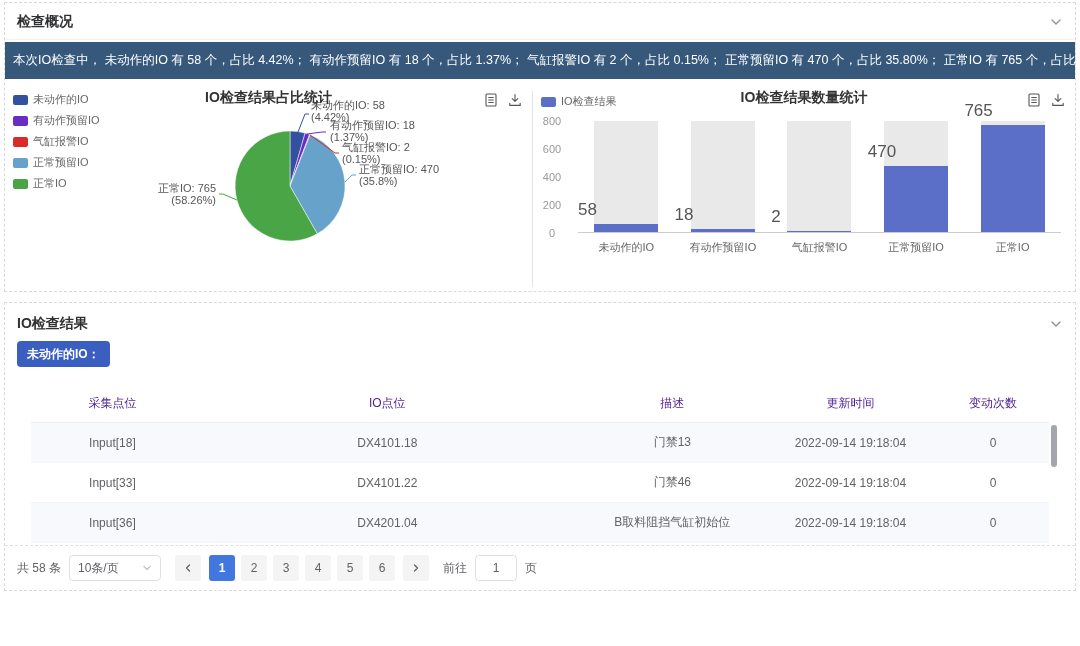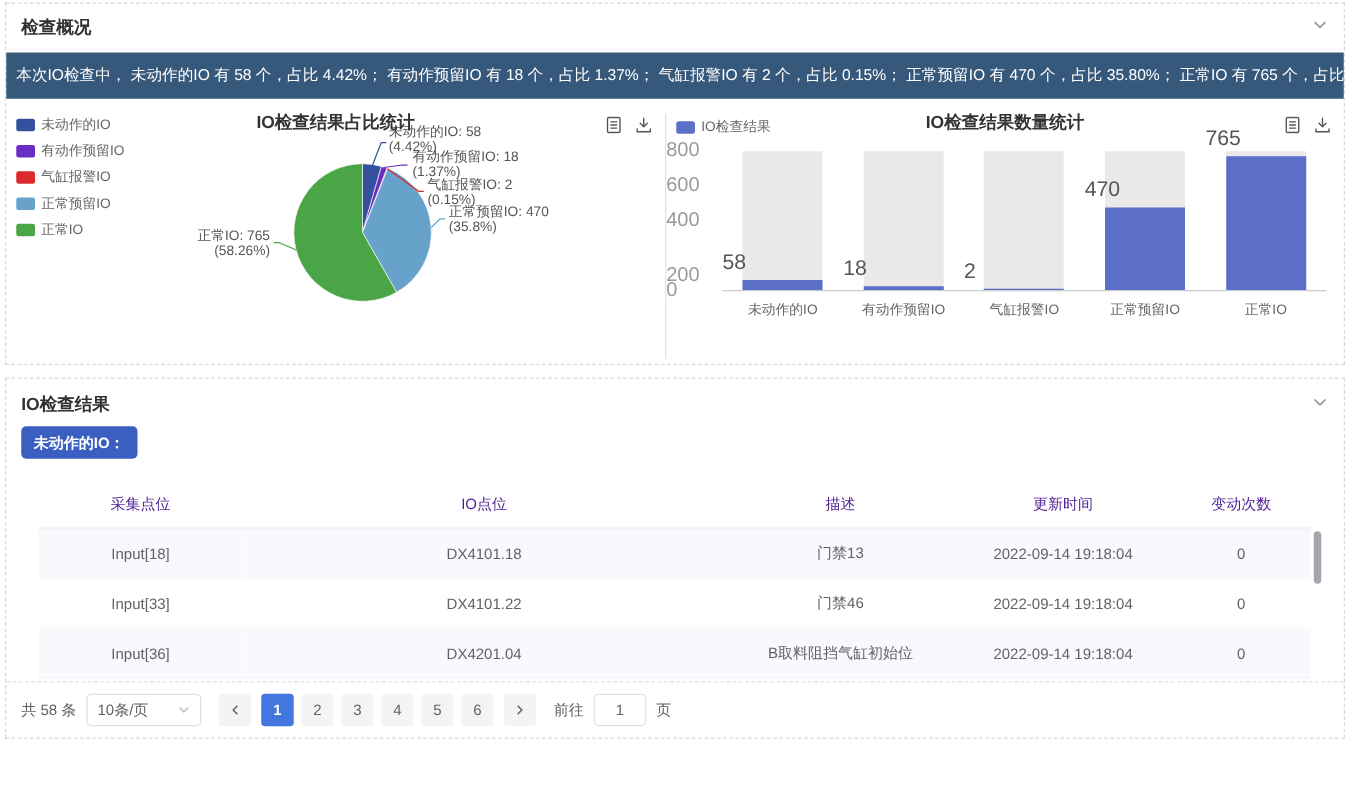--- a/index.html
+++ b/index.html
@@ -1,21 +1,21 @@
 <!DOCTYPE html>
 <html><head>
 <meta charset="utf-8">
 <style>
   *{box-sizing:border-box;margin:0;padding:0}
   html,body{width:1080px;height:646px;background:#fff;overflow:hidden;
     font-family:"Liberation Sans","DejaVu Sans",sans-serif;color:#333}
   .page{width:1080px;height:646px;padding:2px 4px}
   .panel{border:1px dashed #d8d8d8;background:#fff;position:relative}
   .panel.overview{margin-bottom:10px}
-  .panel-header{display:flex;justify-content:space-between;align-items:flex-start;padding:10px 12px}
+  .panel-header{display:flex;justify-content:space-between;align-items:flex-end;padding:10px 12px}
   .overview .panel-header{border-bottom:1px solid #f2f2f2}
   .panel-title{font-size:14px;font-weight:bold;color:#303133;line-height:16px}
   .chev{cursor:pointer;display:flex;align-items:center}
   .banner{margin-top:2px;color:#fff;font-size:12.5px;line-height:15px;padding:11px 8px;white-space:nowrap;overflow:hidden}
   .charts-row{display:flex;height:204px;margin-top:8px}
   .chart{position:relative;height:204px}
   .pie-chart{width:527px}
   .vdivider{width:1px;background:#e3e3e3;margin:4px 0}
   .bar-chart{flex:1}
   .chart-title{position:absolute;top:2px;left:0;right:0;text-align:center;font-size:14px;font-weight:bold;color:#333;z-index:1}
@@ -26,21 +26,21 @@
   .swatch{width:15px;height:10px;border-radius:2px;display:inline-block;flex:none}
   .legend-h{position:absolute;top:7px;left:8px;display:flex;align-items:center;gap:5px;font-size:11px;color:#666;z-index:2;cursor:pointer}
   .pie-svg{position:absolute;inset:0}
   .bar-plot{position:absolute;left:45px;right:14px;top:34px;height:112px;display:flex;border-bottom:1px solid #ccc}
   .bar-slot{flex:1;position:relative}
   .bar-bg{position:absolute;left:50%;transform:translateX(-50%);top:0;bottom:0;width:64px}
   .bar-val{position:absolute;left:50%;transform:translateX(-50%);bottom:0;width:64px}
   .bar-num{position:absolute;left:0;right:0;font-size:17px;color:#555}
   .bar-xlabels{position:absolute;left:45px;right:14px;top:153px;display:flex}
   .bar-xlabel{flex:1;text-align:center;font-size:11px;color:#666}
-  .ytick{position:absolute;font-size:16px;color:#999;width:38px;text-align:left;left:0;line-height:14px}
+  .ytick{position:absolute;font-size:11px;color:#999;width:38px;text-align:center;left:0;line-height:14px}
   .results .panel-header{padding:12px 12px 4px}
   .badge{display:inline-block;margin:6px 0 0 12px;color:#fff;font-size:12px;font-weight:bold;
     padding:6px 10px;border-radius:4px;line-height:14px;cursor:pointer}
   .table-wrap{margin:18px 26px 0;position:relative}
   table{width:100%;border-collapse:collapse;table-layout:fixed}
   th{font-size:12px;color:#4c1d95;font-weight:400;padding:10px 4px;text-align:center;border-bottom:1px solid #ebeef5}
   td{font-size:12px;color:#606266;text-align:center;padding:11px 4px;border-bottom:1px solid #f5f6f8;
     overflow:hidden;text-overflow:ellipsis;white-space:nowrap}
   tbody tr:nth-child(odd){background:#f7f9fc}
   th:nth-child(1),td:nth-child(1){width:16%}
@@ -155,21 +155,21 @@
           </span>
           <span>
             <svg width="14" height="14" viewBox="0 0 14 14">
                 <path d="M7 1.5v6.5M4.2 5.6L7 8.4 9.8 5.6" fill="none" stroke="#555" stroke-width="1.1" stroke-linecap="round" stroke-linejoin="round"></path>
                 <path d="M1.8 10.2v2.2h10.4v-2.2" fill="none" stroke="#555" stroke-width="1.1" stroke-linecap="round"></path>
               </svg>
           </span>
         </div>
         <div class="bar-ylabels">
             <div class="ytick" style="top: 139px;">0</div>
-            <div class="ytick" style="top: 111px; margin-top: 16px;">200</div>
+            <div class="ytick" style="top: 111px;">200</div>
             <div class="ytick" style="top: 83px;">400</div>
             <div class="ytick" style="top: 55px;">600</div>
             <div class="ytick" style="top: 27px;">800</div>
           </div>
         <div class="bar-plot">
             <div class="bar-slot">
               <div class="bar-bg" style="background: rgb(233, 233, 233);"></div>
               <div class="bar-val" style="height: 8px; background: rgb(91, 111, 201);"></div>
               <div class="bar-num" style="bottom: 12px; margin-top: 44px;">58</div>
             </div>

